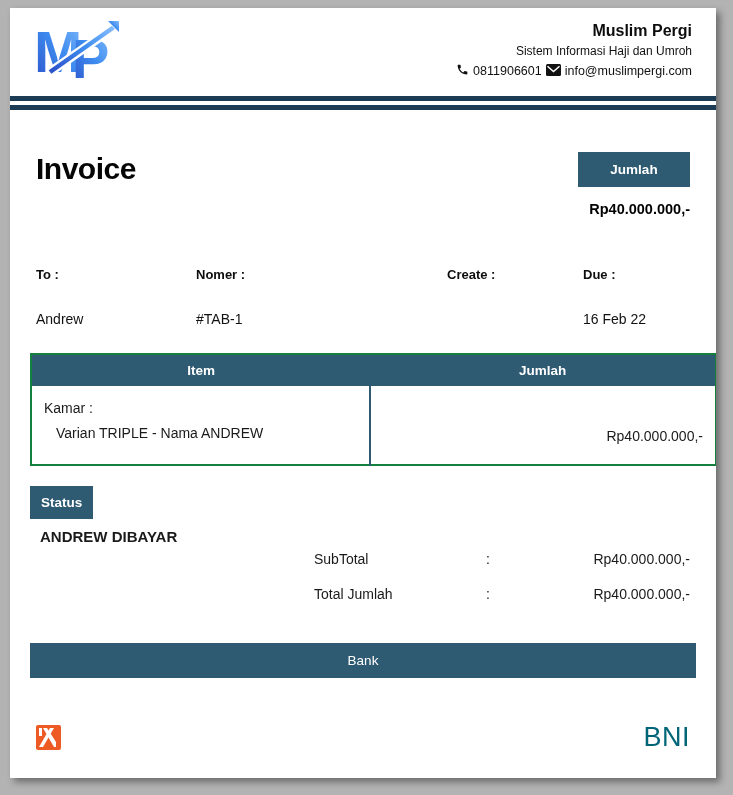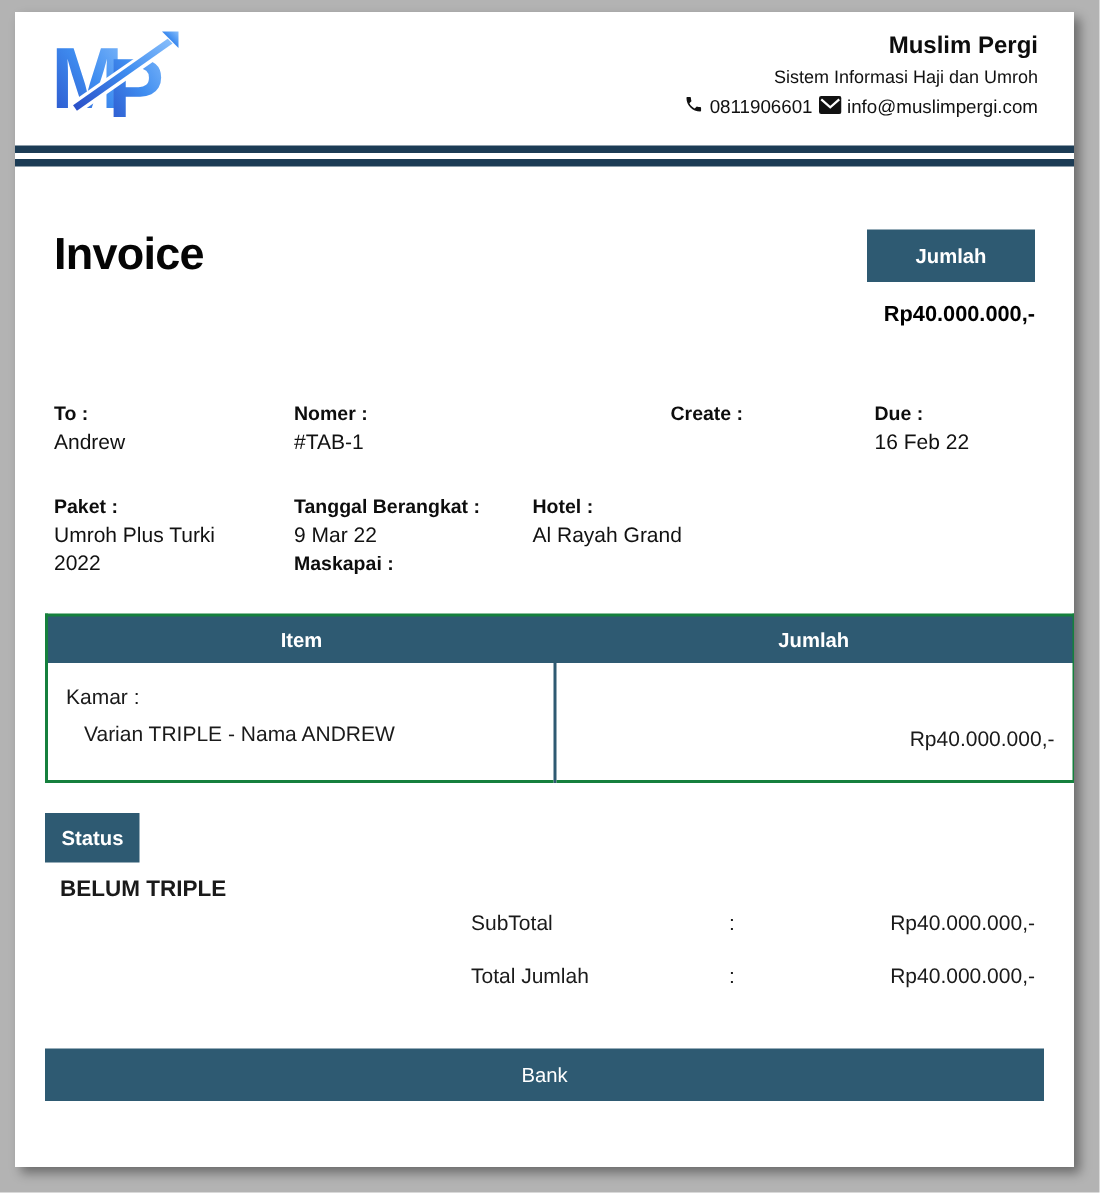--- a/index.html
+++ b/index.html
@@ -31,21 +31,21 @@
   .inv-title { font-size:30px; font-weight:bold; color:#050505; letter-spacing:-0.5px; }
   .amount-col { width:112px; text-align:right; }
   .amount-btn {
     display:block; width:112px; background:#2e5a72; color:#fff;
     font-weight:bold; font-size:13.5px; text-align:center;
     padding:10px 0; border:none; cursor:pointer;
     font-family:"Liberation Sans", sans-serif;
   }
   .amount-val { margin-top:14px; font-weight:bold; font-size:14.5px; color:#000; }
   .lbl { font-weight:bold; font-size:13px; color:#0d0d0d; }
-  .val { font-size:14px; margin-top:2px; color:#111; line-height:1.35; }
+  .val { font-size:14px; margin-top:28px; color:#111; line-height:1.35; }
   .grid1 { margin-top:50px; display:grid; grid-template-columns:160px 251px 136px 1fr; }
   .grid2 { margin-top:26px; display:grid; grid-template-columns:160px 159px 1fr; }
   .paket-val { width:112px; }
   .maskapai { margin-top:2px; }
   
   .items { margin:24px -6px 0 -6px; border:2px solid #15803d; border-collapse:collapse; width:calc(100% - 40px); margin-left:-6px; margin-right:-6px; width:687px; }
   .items th {
     background:#2e5a72; color:#fff; font-weight:bold; font-size:13.5px;
     padding:8px 4px; text-align:center;
   }
@@ -144,35 +144,20 @@
       </div>
       <div>
         <div class="lbl">Create :</div>
       </div>
       <div>
         <div class="lbl">Due :</div>
         <div class="val">16 Feb 22</div>
       </div>
     </div>
 
-    <div class="grid2">
-      <div>
-        <div class="lbl">Paket :</div>
-        <div class="val paket-val">Umroh Plus Turki 2022</div>
-      </div>
-      <div>
-        <div class="lbl">Tanggal Berangkat :</div>
-        <div class="val">9 Mar 22</div>
-        <div class="lbl maskapai">Maskapai :</div>
-      </div>
-      <div>
-        <div class="lbl">Hotel :</div>
-        <div class="val">Al Rayah Grand</div>
-      </div>
-    </div>
 
     <table class="items">
       <thead>
         <tr>
           <th>Item</th>
           <th>Jumlah</th>
         </tr>
       </thead>
       <tbody>
         <tr>
@@ -180,21 +165,21 @@
             <div>Kamar :</div>
             <div class="item-l2">Varian TRIPLE - Nama ANDREW</div>
           </td>
           <td class="c-amt">Rp40.000.000,-</td>
         </tr>
       </tbody>
     </table>
 
     <div class="status-row">
       <div class="status-badge">Status</div>
-      <div class="status-val">BELUM TRIPLE</div>
+      <div class="status-val">ANDREW DIBAYAR</div>
       <div class="totals">
         <div class="tot-row">
           <div class="tot-lbl">SubTotal</div>
           <div class="tot-sep">:</div>
           <div class="tot-val">Rp40.000.000,-</div>
         </div>
         <div class="tot-row">
           <div class="tot-lbl">Total Jumlah</div>
           <div class="tot-sep">:</div>
           <div class="tot-val">Rp40.000.000,-</div>

